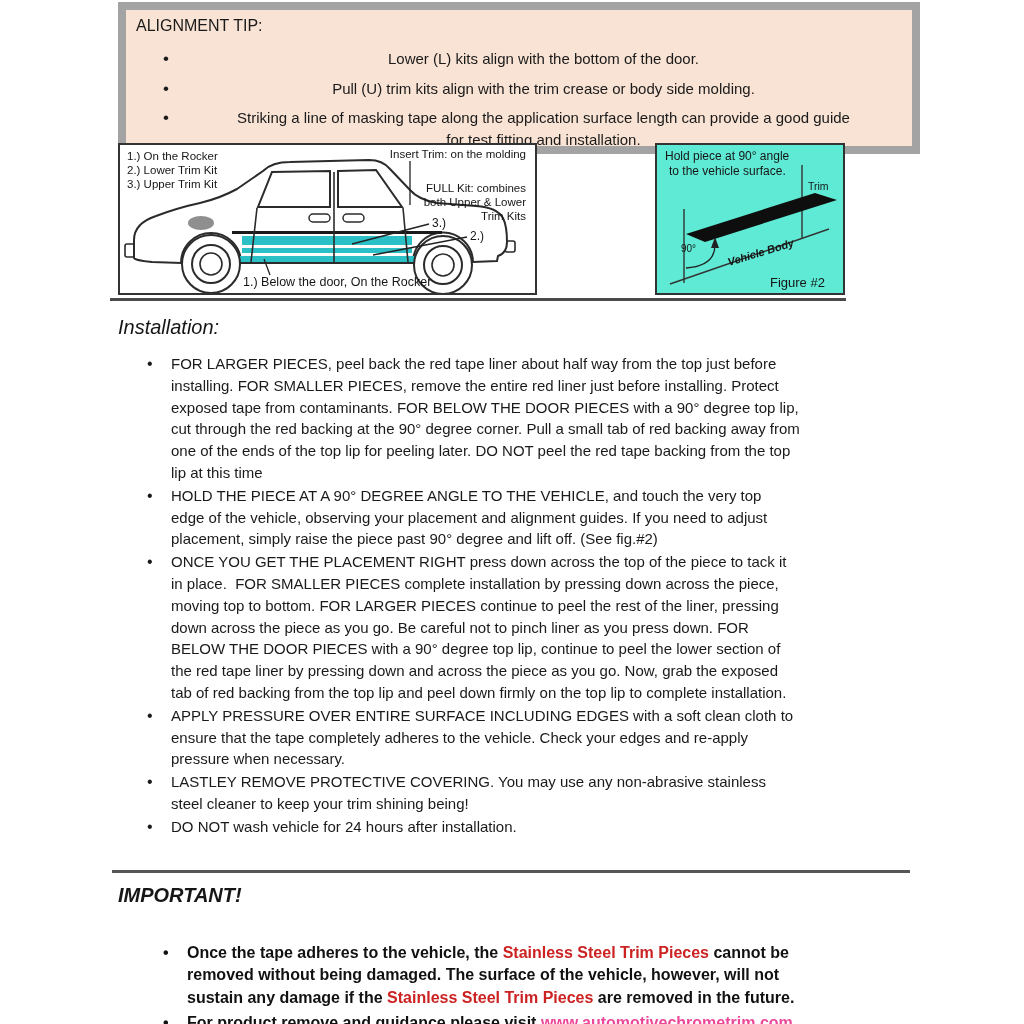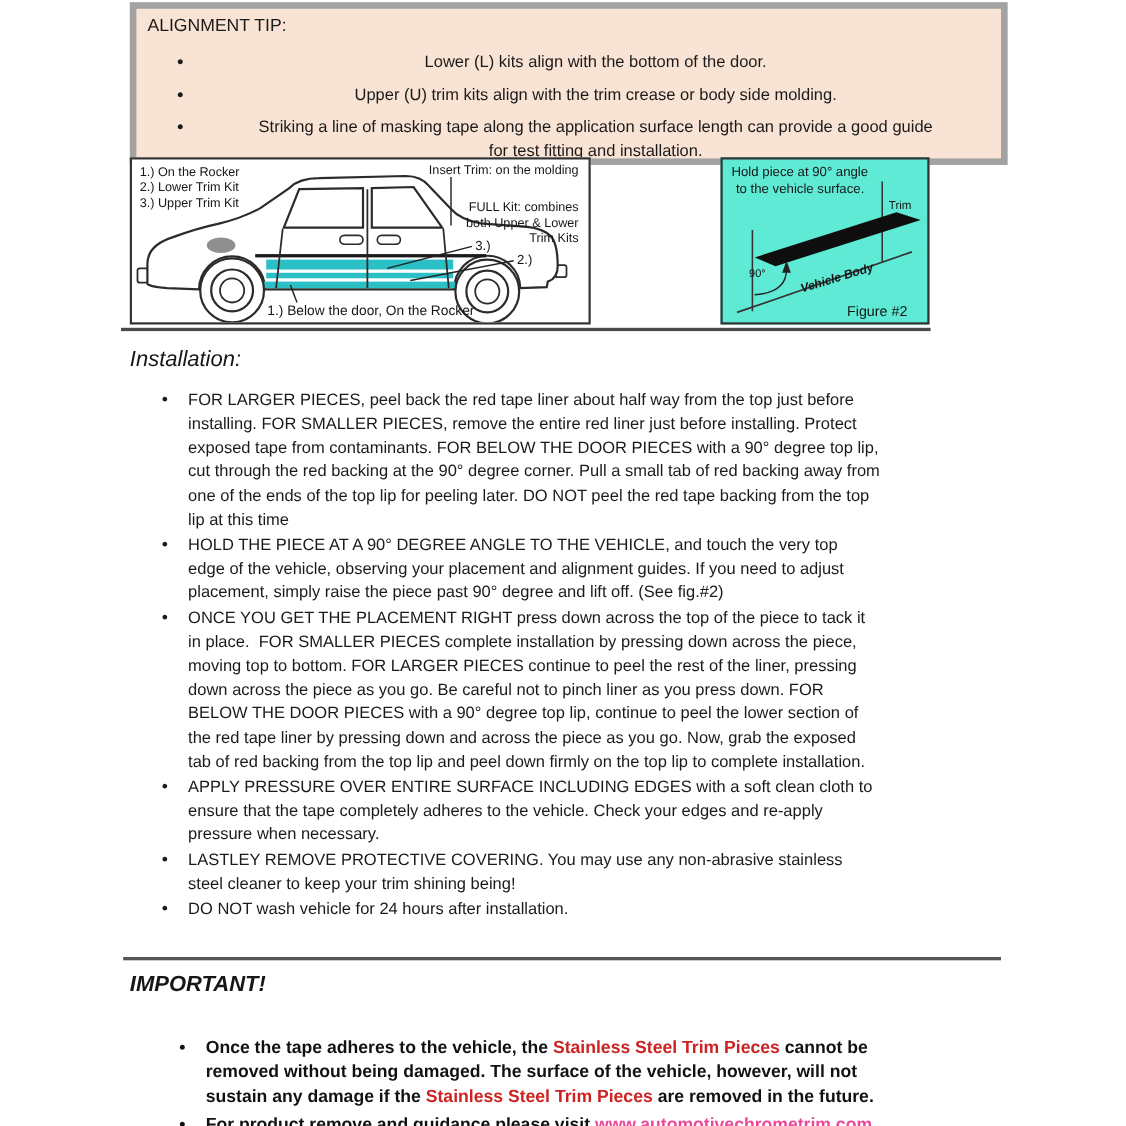--- a/index.html
+++ b/index.html
@@ -4,21 +4,21 @@
 <style>
   html,body{margin:0;padding:0;background:#fff;}
   .page{
     position:relative;width:1024px;height:1024px;background:#ffffff;
     font-family:"Liberation Sans", sans-serif;color:#1a1a1a;overflow:hidden;
   }
   .pre{white-space:pre-wrap;}
   
   .tip-box{
     position:absolute;left:118px;top:2px;width:766px;height:114px;
-    background:#F9E3D4;border:6px solid #a3a3a3;padding:6px 10px 16px 10px;
+    background:#F9E3D4;border:8px solid #a3a3a3;padding:6px 10px 16px 10px;
   }
   .tip-title{font-size:16px;line-height:20px;}
   .tip-list{list-style:none;margin:12px 0 0 0;padding:0;text-align:center;}
   .tip-list li{position:relative;padding-left:49px;margin-bottom:8px;font-size:15px;line-height:21.5px;}
   .tip-list li::before{content:"\2022";position:absolute;left:27px;top:0;font-size:17px;}
   
   .car-box{position:absolute;left:118px;top:143px;width:415px;height:148px;border:2px solid #333;background:#fff;}
   .figure-box{position:absolute;left:655px;top:143px;width:186px;height:148px;border:2px solid #333;background:#5eead4;}
   svg{display:block;}
   svg text{font-family:"Liberation Sans", sans-serif;fill:#161616;}
@@ -46,21 +46,21 @@
 </style>
 </head>
 <body>
 
 <div class="page">
 
   <section class="tip-box">
     <div class="tip-title">ALIGNMENT TIP:</div>
     <ul class="tip-list">
       <li><span class="pre">Lower (L) kits align with the bottom of the door.</span></li>
-      <li><span class="pre">Upper (U) trim kits align with the trim crease or body side molding.</span></li>
+      <li><span class="pre">Pull (U) trim kits align with the trim crease or body side molding.</span></li>
       <li><span class="pre">Striking a line of masking tape along the application surface length can provide a good guide
 for test fitting and installation.</span></li>
     </ul>
   </section>
 
   <section class="car-box">
     <svg viewBox="0 0 415 148" width="415" height="148">
 
       <g>
         <rect x="5" y="99" width="10" height="13" rx="2" fill="#fff" stroke="#2b2b2b" stroke-width="1.6"></rect>

